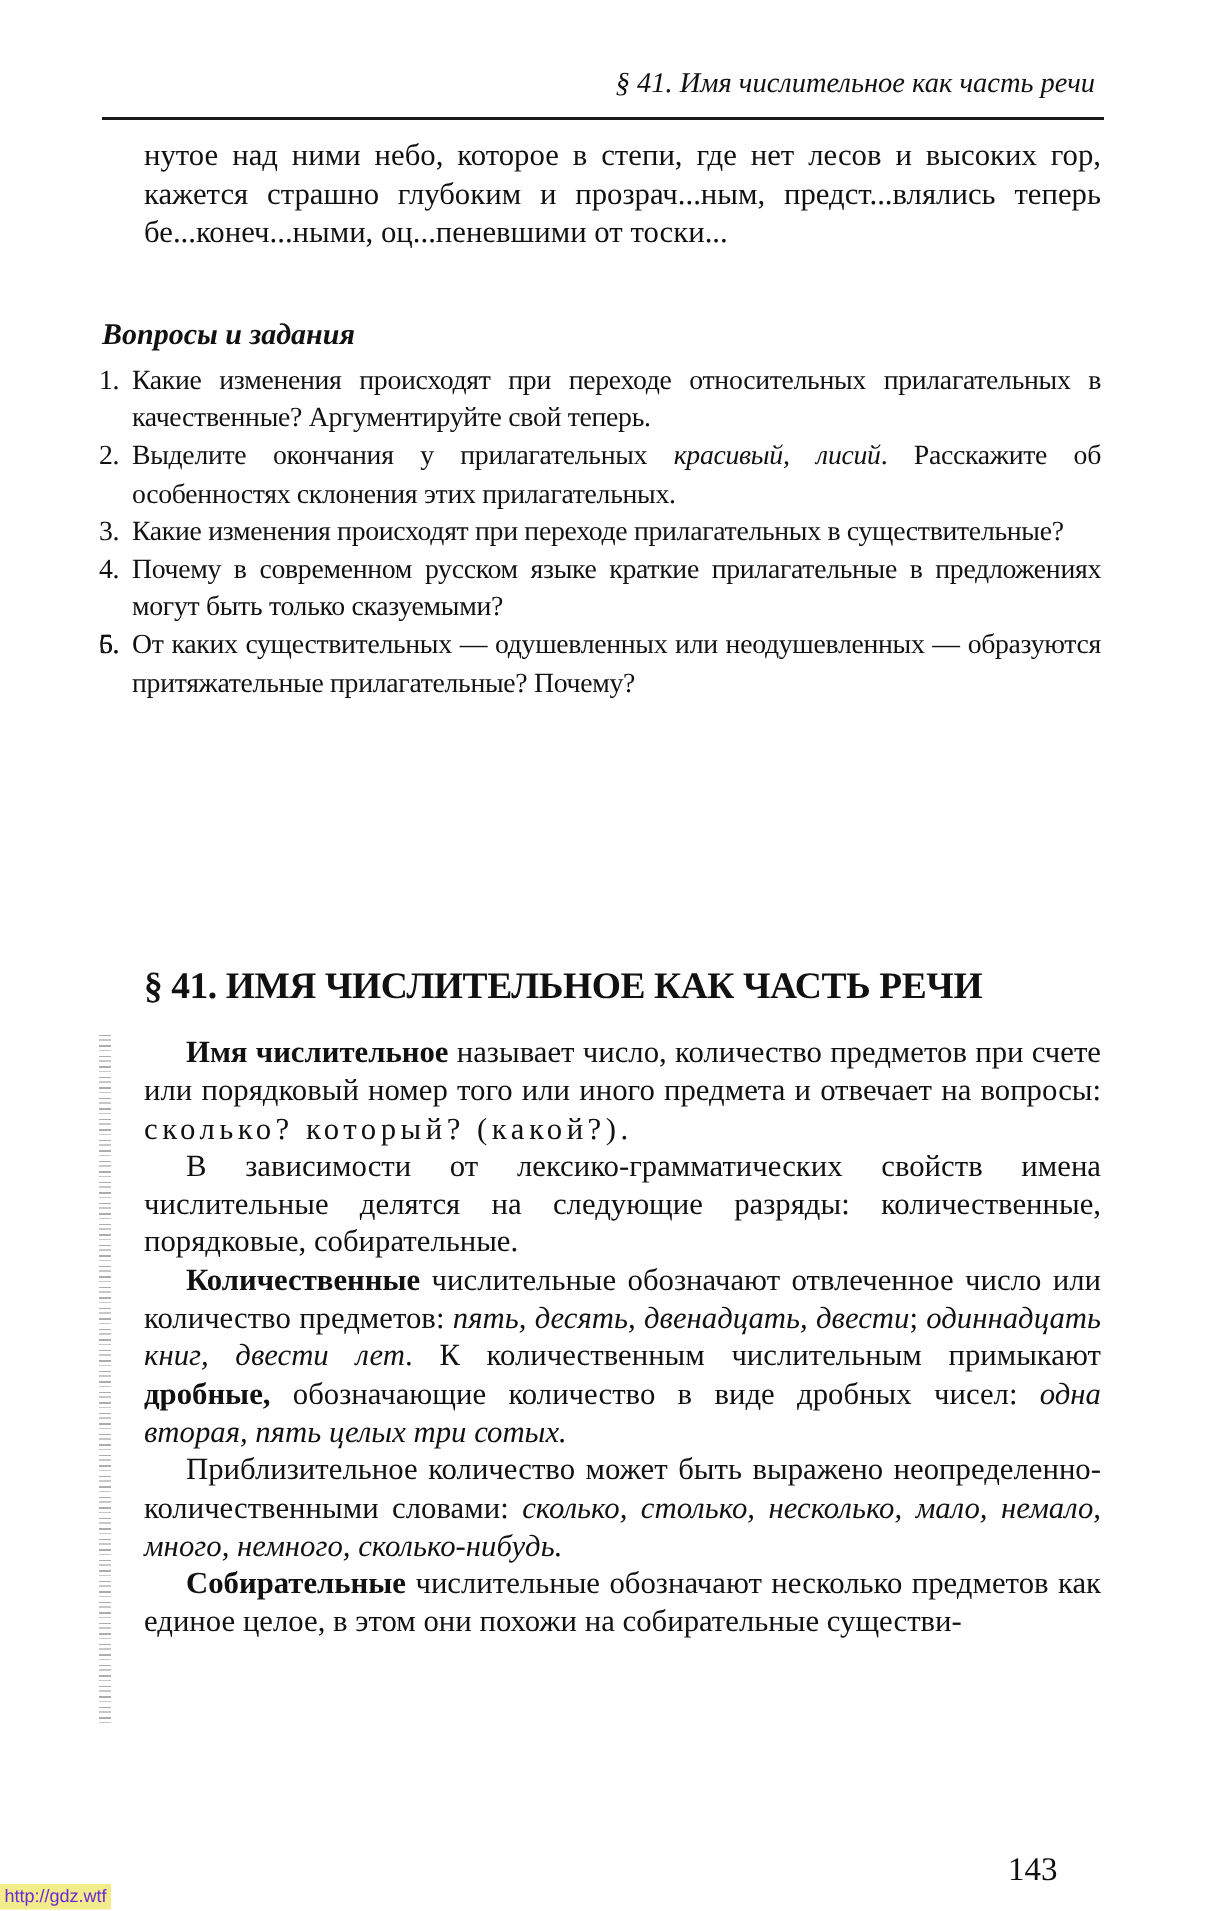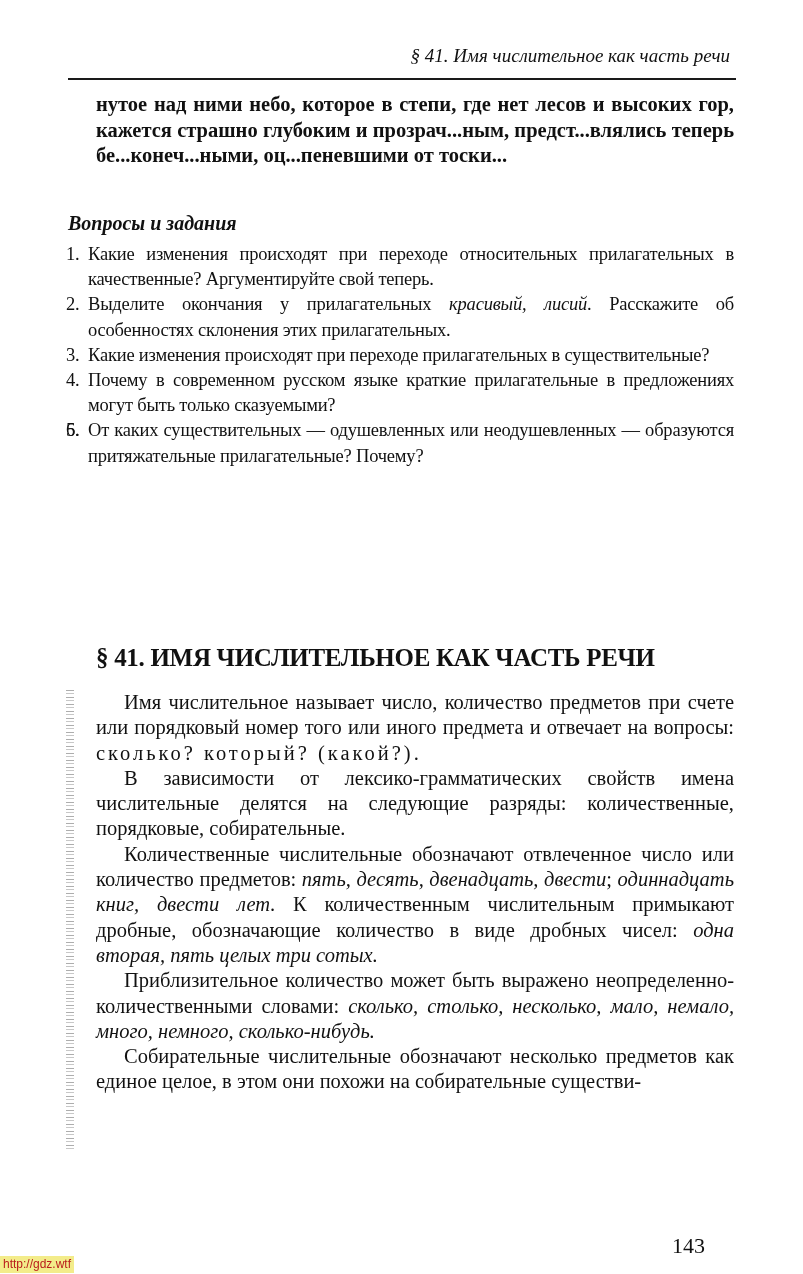--- a/index.html
+++ b/index.html
@@ -40,21 +40,20 @@
       left: 96px;
       width: 638px;
       font-size: 20.5px;
       line-height: 25.5px;
       text-align: justify;
     }
     .prose p {
       margin: 0;
       text-indent: 28px;
       text-align: justify;
-      font-weight: bold;
     }
     .prose p.no-indent { text-indent: 0; }
     .attribution {
       text-align: right;
       font-style: normal;
     }
     .attribution i { font-style: italic; }
     .questions-title {
       position: absolute;
       left: 68px;
@@ -82,21 +81,21 @@
       text-align: justify;
       margin: 0;
     }
     .questions li .num {
       position: absolute;
       left: 0;
       top: 0;
     }
     .bi { font-style: italic; font-weight: bold; }
     .it { font-style: italic; }
-    .b { font-weight: normal; margin-top: 36px; }
+    .b { font-weight: bold; margin-top: 36px; }
     .spaced { letter-spacing: 3px; }
     .section-title {
       position: absolute;
       left: 96px;
       top: 643px;
       font-weight: bold;
       font-size: 25px;
       line-height: 30px;
       letter-spacing: -0.3px;
     }
@@ -139,21 +138,21 @@
     .watermark {
       position: absolute;
       left: 0;
       top: 1256px;
       height: 17px;
       padding: 0 3px;
       background: #f3ec8a;
       font-family: "Liberation Sans", "DejaVu Sans", sans-serif;
       font-size: 12px;
       line-height: 17px;
-      color: #b91c1c;
+      color: #6d28d9;
     }
   </style>
 </head>
 <body>
 
 <div class="running-head">§ 41. Имя числительное как часть речи</div>
 <div class="head-rule"></div>
 
 <div class="block prose" style="top:92px;">
   <p class="no-indent">нутое над ними небо, которое в степи, где нет лесов и высоких гор, кажется страшно глубоким и прозрач...ным, предст...влялись теперь бе...конеч...ными, оц...пеневшими от тоски...</p>

